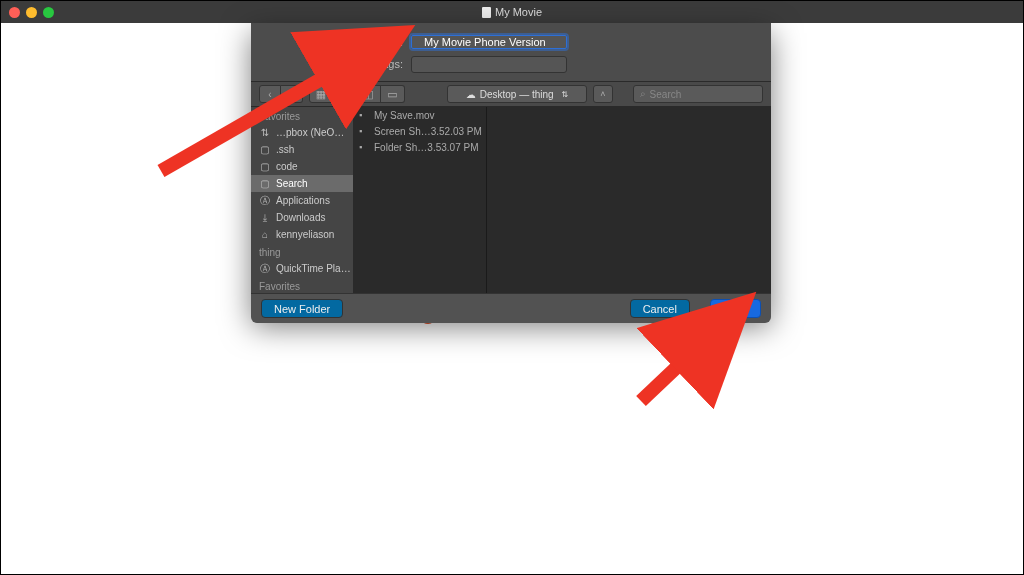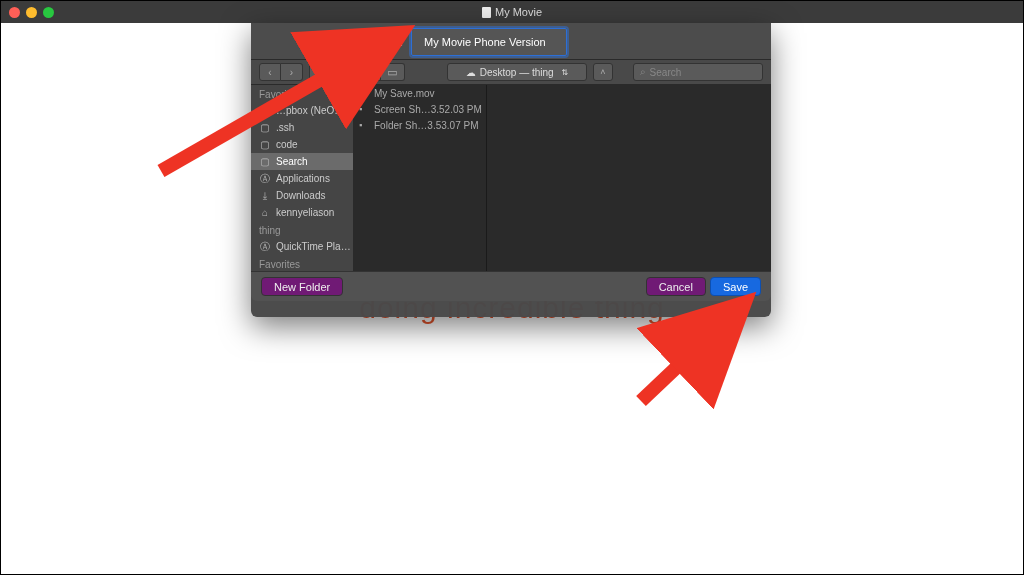--- a/index.html
+++ b/index.html
@@ -12,21 +12,21 @@
   .traffic .y { background: #febc2e; }
   .traffic .g { background: #28c840; }
   .title-center { position: absolute; left: 0; right: 0; text-align: right; color: #ddd; font-size: 11px; display: flex; justify-content: center; align-items: center; gap: 4px; }
   .title-center .doc-icon { width: 9px; height: 11px; background: #eee; display: inline-block; border-radius: 1px; }
   .bg-text { position: absolute; left: 50%; transform: translateX(-50%); top: 290px; color: #e4552d; font-size: 30px; letter-spacing: 1px; font-weight: 400; }
 
   .dialog { position: absolute; left: 250px; top: 22px; width: 520px; height: 294px; background: rgba(72,72,72,0.98); box-shadow: 0 10px 30px rgba(0,0,0,0.5); border-radius: 0 0 6px 6px; color: #ccc; font-size: 11px; }
   .form-area { padding: 8px 12px 6px; }
   .form-row { display: flex; align-items: center; height: 22px; }
   .form-label { width: 148px; text-align: right; padding-right: 8px; color: #bbb; font-size: 11px; }
-  .form-input { width: 156px; height: 28px; background: #555; border: 1px solid #2d6fd6; outline: 2px solid rgba(45,111,214,0.5); color: #fff; font-size: 11px; padding: 0 12px; border-radius: 2px; }
+  .form-input { width: 156px; height: 14px; background: #555; border: 1px solid #2d6fd6; outline: 2px solid rgba(45,111,214,0.5); color: #fff; font-size: 11px; padding: 0 12px; border-radius: 2px; }
   .tag-input { width: 156px; height: 17px; background: #555; border: 1px solid #333; border-radius: 3px; }
 
   .toolbar { height: 26px; border-top: 1px solid #2a2a2a; border-bottom: 1px solid #2a2a2a; background: #494949; display: flex; align-items: center; padding: 0 8px; gap: 6px; }
   .nav-btns { display: flex; }
   .nav-btn { width: 22px; height: 18px; background: #5a5a5a; border: 1px solid #333; display: flex; align-items: center; justify-content: center; color: #aaa; font-size: 10px; }
   .nav-btn:first-child { border-radius: 3px 0 0 3px; }
   .nav-btn:last-child { border-radius: 0 3px 3px 0; border-left: none; }
   .view-seg { display: flex; }
   .view-seg .seg { width: 24px; height: 18px; background: #5a5a5a; border: 1px solid #333; border-left: none; display: flex; align-items: center; justify-content: center; color: #aaa; }
   .view-seg .seg:first-child { border-left: 1px solid #333; border-radius: 3px 0 0 3px; }
@@ -44,23 +44,23 @@
   .sb-group { color: #999; padding: 4px 8px 2px; font-size: 10px; }
   .sb-item { display: flex; align-items: center; gap: 5px; padding: 2px 8px; color: #ccc; height: 17px; white-space: nowrap; overflow: hidden; text-overflow: ellipsis; }
   .sb-item.sel { background: #6b6b6b; color: #fff; }
   .sb-ico { width: 12px; text-align: center; font-size: 10px; color: #bbb; flex-shrink: 0; }
   .col { width: 134px; border-right: 1px solid #1a1a1a; background: #2a2a2a; }
   .col2 { flex: 1; background: #2a2a2a; }
   .file-row { display: flex; align-items: center; gap: 5px; height: 16px; padding: 0 6px; color: #aaa; font-size: 10px; white-space: nowrap; overflow: hidden; }
   .file-ico { width: 10px; font-size: 9px; flex-shrink: 0; }
 
   .footer { height: 30px; background: #525252; border-top: 1px solid #333; display: flex; align-items: center; padding: 0 10px; border-radius: 0 0 6px 6px; }
-  .btn { height: 19px; padding: 0 12px; border-radius: 4px; border: 1px solid #333; background: #701a75; color: #eee; font-size: 11px; display: inline-flex; align-items: center; justify-content: center; cursor: pointer; }
+  .btn { height: 19px; padding: 0 12px; border-radius: 4px; border: 1px solid #333; background: #0369a1; color: #eee; font-size: 11px; display: inline-flex; align-items: center; justify-content: center; cursor: pointer; }
   .btn.primary { background: #1769e0; border-color: #0d4fb0; color: #fff; }
-  .footer .right { margin-left: auto; display: flex; gap: 4px; }
+  .footer .right { margin-left: auto; display: flex; gap: 20px; }
 
   .arrow { position: absolute; pointer-events: none; }
 </style>
 </head>
 <body>
 
 <div class="window">
   <div class="titlebar">
     <div class="traffic">
       <span class="r"></span>
@@ -73,20 +73,24 @@
     </div>
   </div>
 
   <div class="bg-text">doing incredible thing</div>
 
   <div class="dialog">
     <div class="form-area">
       <div class="form-row">
         <div class="form-label">Export As:</div>
         <input class="form-input" type="text" value="My Movie Phone Version" style="">
+      </div>
+      <div class="form-row">
+        <div class="form-label">Tags:</div>
+        <div class="tag-input"></div>
       </div>
     </div>
 
     <div class="toolbar">
       <div class="nav-btns">
         <div class="nav-btn">‹</div>
         <div class="nav-btn">›</div>
       </div>
       <div class="view-seg">
         <div class="seg">▦</div>

